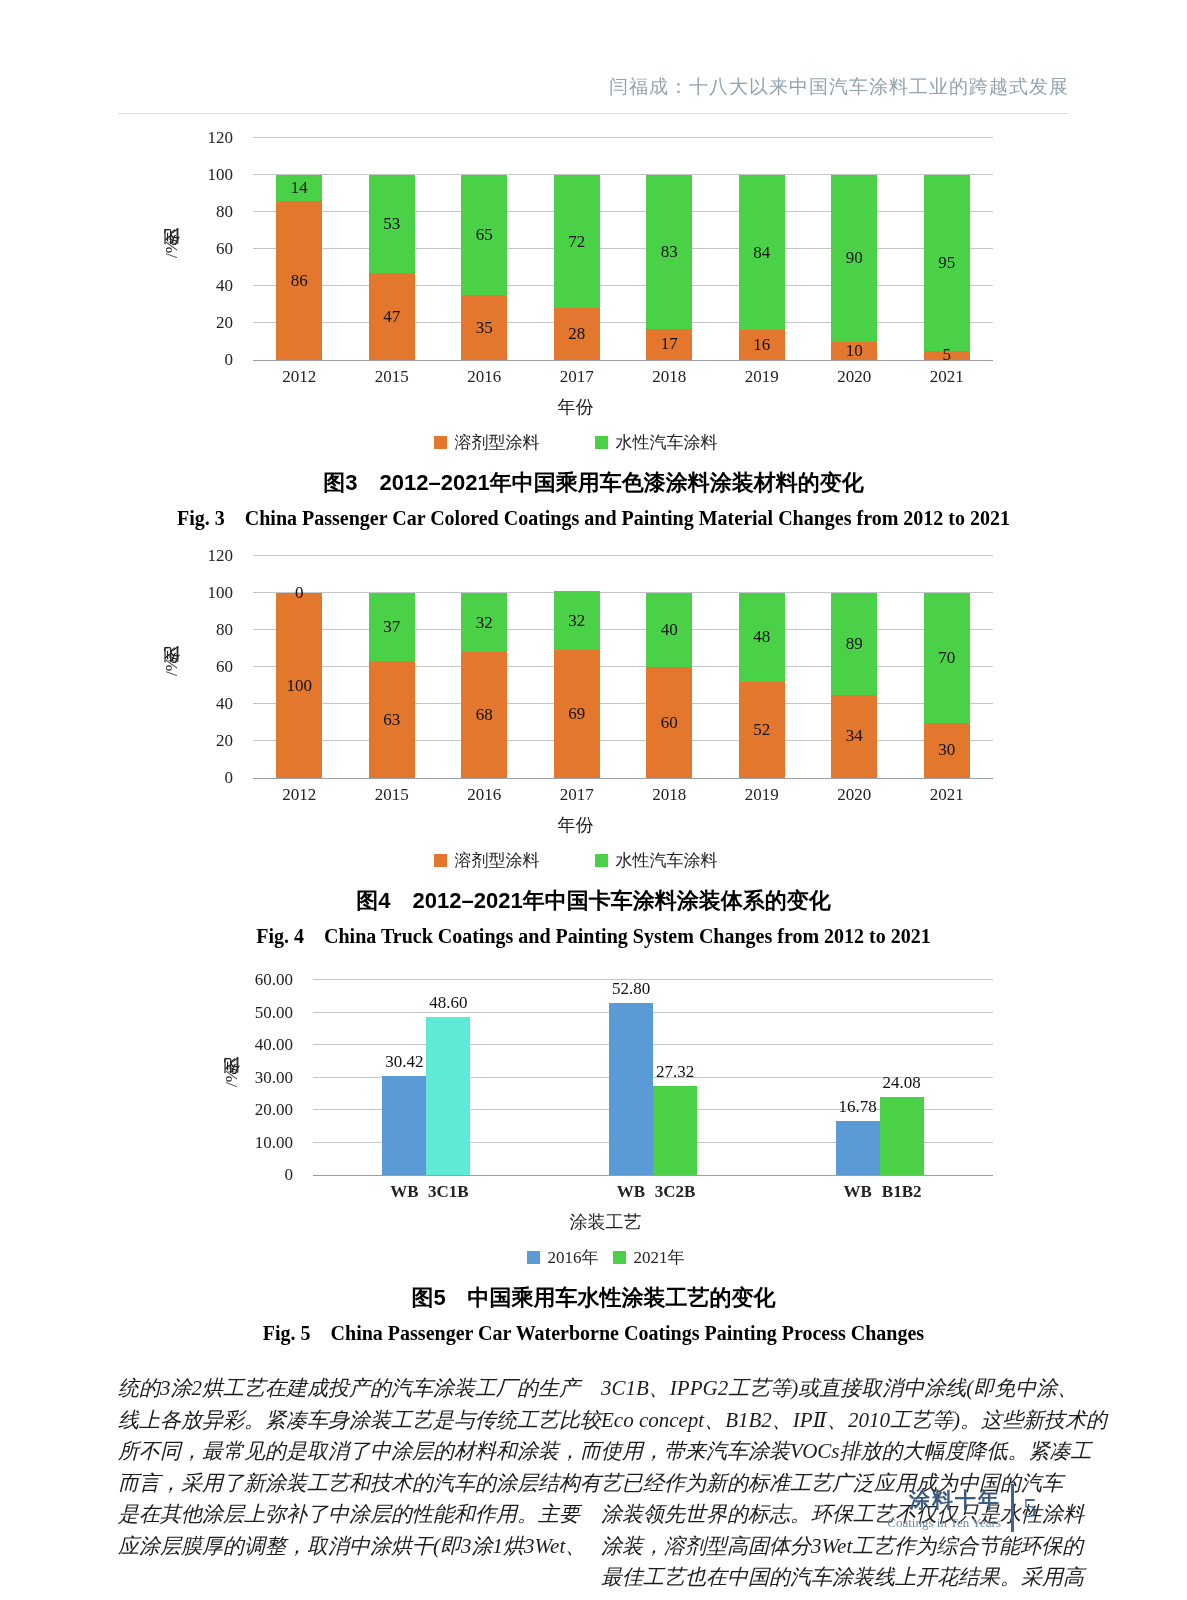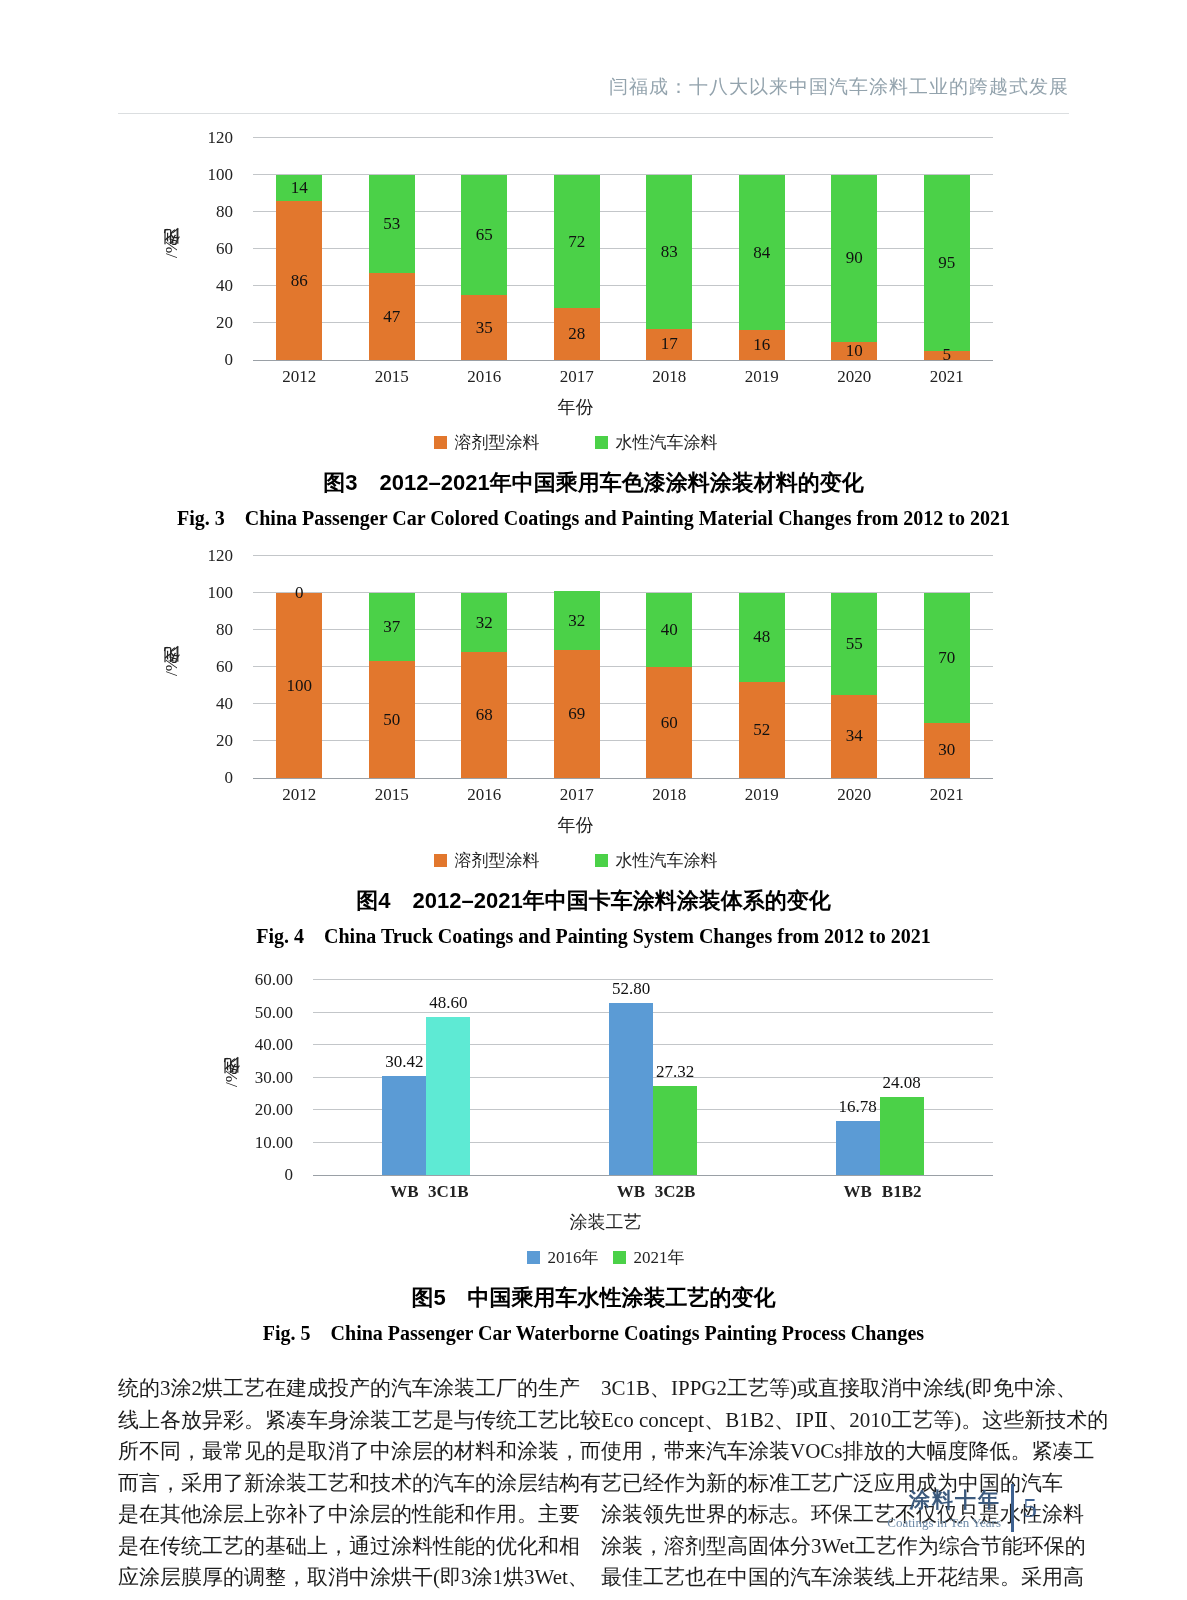--- a/index.html
+++ b/index.html
@@ -32,21 +32,21 @@
   .gcat{text-align:center;font-size:17px;color:#222;font-weight:bold;}
   .xtitle{text-align:center;font-size:18px;margin-top:8px;color:#222;}
   .legend{display:flex;justify-content:center;align-items:center;margin-top:12px;font-size:17px;color:#222;}
   .leg-item{display:flex;align-items:center;gap:8px;}
   .leg-sq{width:13px;height:13px;flex:none;}
   .cap-zh{text-align:center;font-family:"Liberation Sans","DejaVu Sans",sans-serif;font-weight:bold;
           font-size:22px;margin-top:14px;color:#000;}
   .cap-en{text-align:center;font-weight:bold;font-size:20px;margin-top:7px;color:#000;}
   .body-cols{display:flex;justify-content:space-between;margin-top:26px;}
   .col{width:468px;font-size:21px;line-height:31.5px;color:#1c1c1c;}
-  .col .line{white-space:nowrap;}
+  .col .line{white-space:nowrap;font-style:italic;}
   .footer{position:absolute;top:1484px;right:150px;display:flex;align-items:center;}
   .brand{text-align:right;}
   .brand-zh{font-size:21px;font-weight:bold;color:#3c5a7d;letter-spacing:2px;}
   .brand-en{font-size:13px;color:#6d89a6;margin-top:1px;}
   .vbar{width:3px;height:48px;background:#3f6291;margin-left:10px;margin-right:9px;}
   .pagenum{font-size:28px;color:#3f6291;}
 </style>
 </head>
 <body>
 
@@ -194,21 +194,21 @@
                   <div class="seg" style="height:0.0px;background:#4bd148"></div>
                   <div class="seg" style="height:185.0px;background:#e2772d"></div>
                   <div class="seglab" style="bottom:82.5px">100</div>
                   <div class="seglab" style="bottom:175.0px">0</div>
                 </div>
               </div>
               <div class="slot">
                 <div class="stack" style="width:46px">
                   <div class="seg" style="height:68.5px;background:#4bd148"></div>
                   <div class="seg" style="height:116.6px;background:#e2772d"></div>
-                  <div class="seglab" style="bottom:48.3px">50</div>
+                  <div class="seglab" style="bottom:48.3px">63</div>
                   <div class="seglab" style="bottom:140.8px">37</div>
                 </div>
               </div>
               <div class="slot">
                 <div class="stack" style="width:46px">
                   <div class="seg" style="height:59.2px;background:#4bd148"></div>
                   <div class="seg" style="height:125.8px;background:#e2772d"></div>
                   <div class="seglab" style="bottom:52.9px">68</div>
                   <div class="seglab" style="bottom:145.4px">32</div>
                 </div>
@@ -235,21 +235,21 @@
                   <div class="seg" style="height:96.2px;background:#e2772d"></div>
                   <div class="seglab" style="bottom:38.1px">52</div>
                   <div class="seglab" style="bottom:130.6px">48</div>
                 </div>
               </div>
               <div class="slot">
                 <div class="stack" style="width:46px">
                   <div class="seg" style="height:101.8px;background:#4bd148"></div>
                   <div class="seg" style="height:83.3px;background:#e2772d"></div>
                   <div class="seglab" style="bottom:31.6px">34</div>
-                  <div class="seglab" style="bottom:124.1px">55</div>
+                  <div class="seglab" style="bottom:124.1px">89</div>
                 </div>
               </div>
               <div class="slot">
                 <div class="stack" style="width:46px">
                   <div class="seg" style="height:129.5px;background:#4bd148"></div>
                   <div class="seg" style="height:55.5px;background:#e2772d"></div>
                   <div class="seglab" style="bottom:17.8px">30</div>
                   <div class="seglab" style="bottom:110.3px">70</div>
                 </div>
               </div>
@@ -369,21 +369,20 @@
     <div class="cap-zh">图5　中国乘用车水性涂装工艺的变化</div>
     <div class="cap-en">Fig. 5　China Passenger Car Waterborne Coatings Painting Process Changes</div>
 
     <div class="body-cols">
       <div class="col">
           <div class="line">统的3涂2烘工艺在建成投产的汽车涂装工厂的生产</div>
           <div class="line">线上各放异彩。紧凑车身涂装工艺是与传统工艺比较</div>
           <div class="line">所不同，最常见的是取消了中涂层的材料和涂装，而</div>
           <div class="line">而言，采用了新涂装工艺和技术的汽车的涂层结构有</div>
           <div class="line">是在其他涂层上弥补了中涂层的性能和作用。主要</div>
-          <div class="line">是在传统工艺的基础上，通过涂料性能的优化和相</div>
           <div class="line">应涂层膜厚的调整，取消中涂烘干(即3涂1烘3Wet、</div>
         </div>
       <div class="col">
           <div class="line">3C1B、IPPG2工艺等)或直接取消中涂线(即免中涂、</div>
           <div class="line">Eco concept、B1B2、IPⅡ、2010工艺等)。这些新技术的</div>
           <div class="line">使用，带来汽车涂装VOCs排放的大幅度降低。紧凑工</div>
           <div class="line">艺已经作为新的标准工艺广泛应用成为中国的汽车</div>
           <div class="line">涂装领先世界的标志。环保工艺不仅仅只是水性涂料</div>
           <div class="line">涂装，溶剂型高固体分3Wet工艺作为综合节能环保的</div>
           <div class="line">最佳工艺也在中国的汽车涂装线上开花结果。采用高</div>

